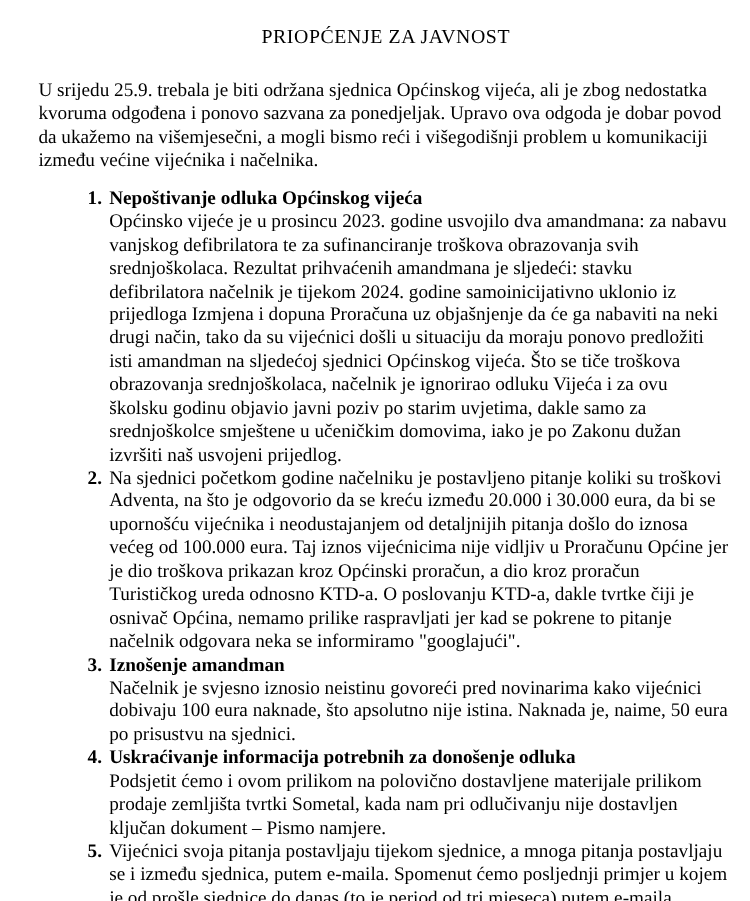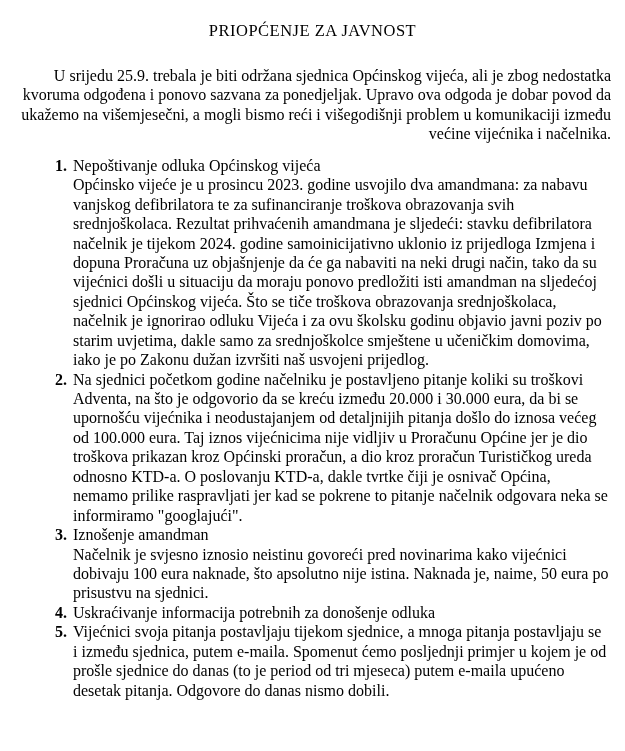--- a/index.html
+++ b/index.html
@@ -11,56 +11,55 @@
     width: 625px;
     height: 751px;
     overflow: hidden;
     color: #000000;
     font-family: "Liberation Serif", "DejaVu Serif", serif;
   }
   .page {
     box-sizing: border-box;
     width: 625px;
     height: 751px;
-    padding: 21px 14px 0 14px;
+    padding: 21px 14px 0 32px;
     font-size: 16px;
     line-height: 1.215;
     text-align: left;
   }
   .doc-title {
     text-align: center;
     font-weight: normal;
     font-size: 16.5px;
     letter-spacing: 0.5px;
     margin: 0 0 25px 0;
   }
   .intro {
     margin: 0 0 12px 0;
-    text-align: right;
   }
   .numbered-list {
     margin: 0;
   }
   .list-item {
     display: flex;
     align-items: flex-start;
   }
   .item-number {
     flex: none;
     width: 18px;
     margin-left: 41px;
     font-weight: bold;
   }
   .item-content {
     flex: 1;
     min-width: 0;
     padding-right: 2px;
   }
   .item-heading {
-    font-weight: normal;
+    font-weight: bold;
   }
   .item-body {
     font-weight: normal;
   }
 </style>
 </head>
 <body>
 
 <div class="page">
 
@@ -90,20 +89,21 @@
       <div class="item-content">
         <div class="item-heading">Iznošenje amandman</div>
         <div class="item-body">Načelnik je svjesno iznosio neistinu govoreći pred novinarima kako vijećnici dobivaju 100 eura naknade, što apsolutno nije istina. Naknada je, naime, 50 eura po prisustvu na sjednici.</div>
       </div>
     </div>
 
     <div class="list-item">
       <span class="item-number">4.</span>
       <div class="item-content">
         <div class="item-heading">Uskraćivanje informacija potrebnih za donošenje odluka</div>
+        <div class="item-body">Podsjetit ćemo i ovom prilikom na polovično dostavljene materijale prilikom prodaje zemljišta tvrtki Sometal, kada nam pri odlučivanju nije dostavljen ključan dokument – Pismo namjere.</div>
       </div>
     </div>
 
     <div class="list-item">
       <span class="item-number">5.</span>
       <div class="item-content">
         <div class="item-body">Vijećnici svoja pitanja postavljaju tijekom sjednice, a mnoga pitanja postavljaju se i između sjednica, putem e-maila. Spomenut ćemo posljednji primjer u kojem je od prošle sjednice do danas (to je period od tri mjeseca) putem e-maila upućeno desetak pitanja. Odgovore do danas nismo dobili.</div>
       </div>
     </div>
 

